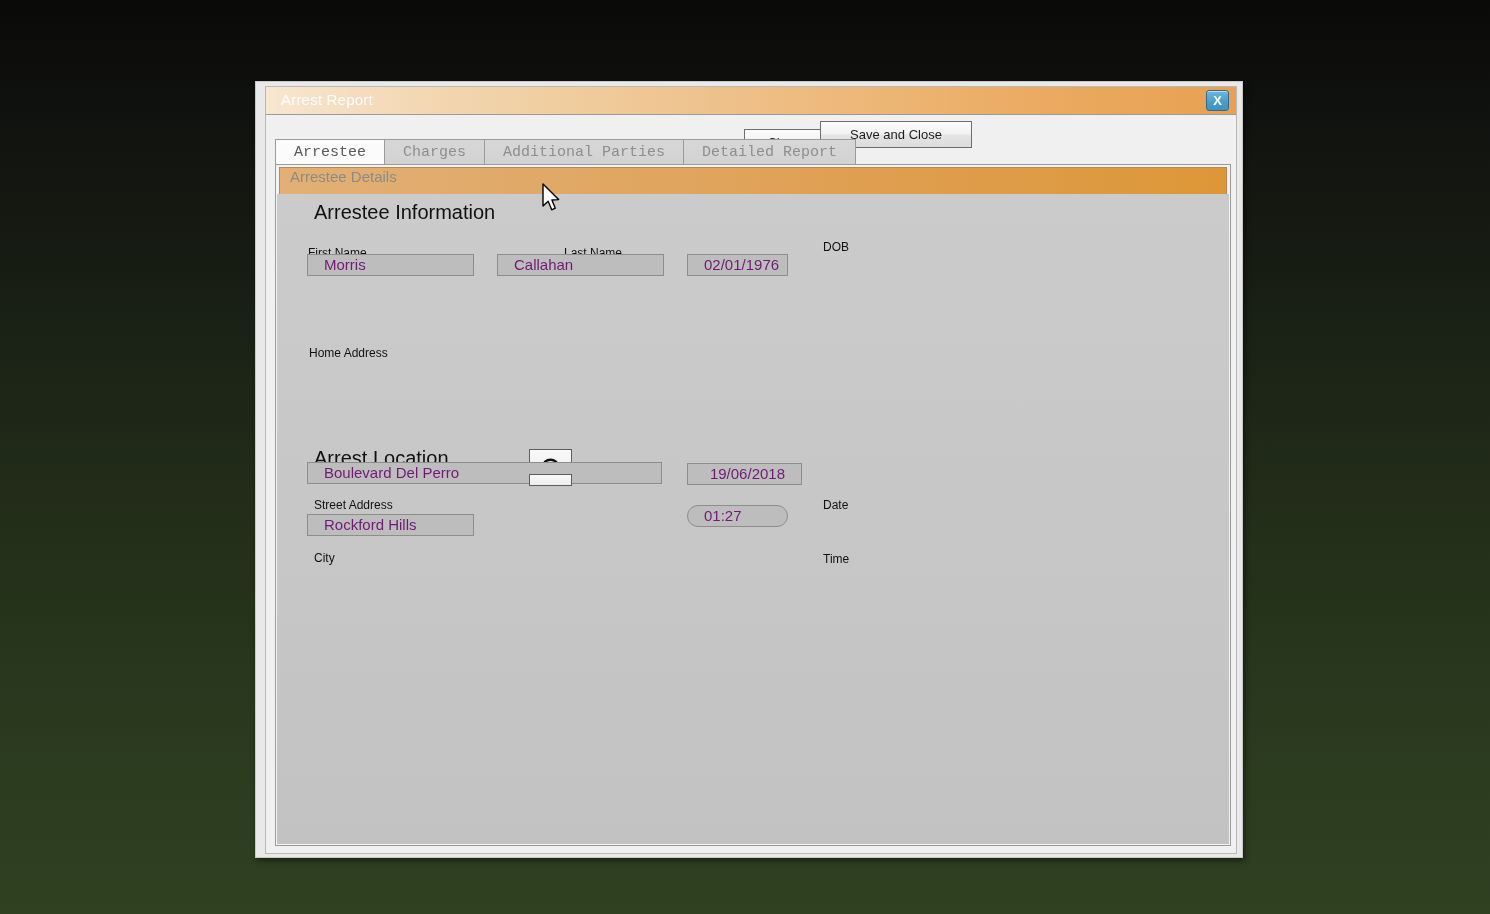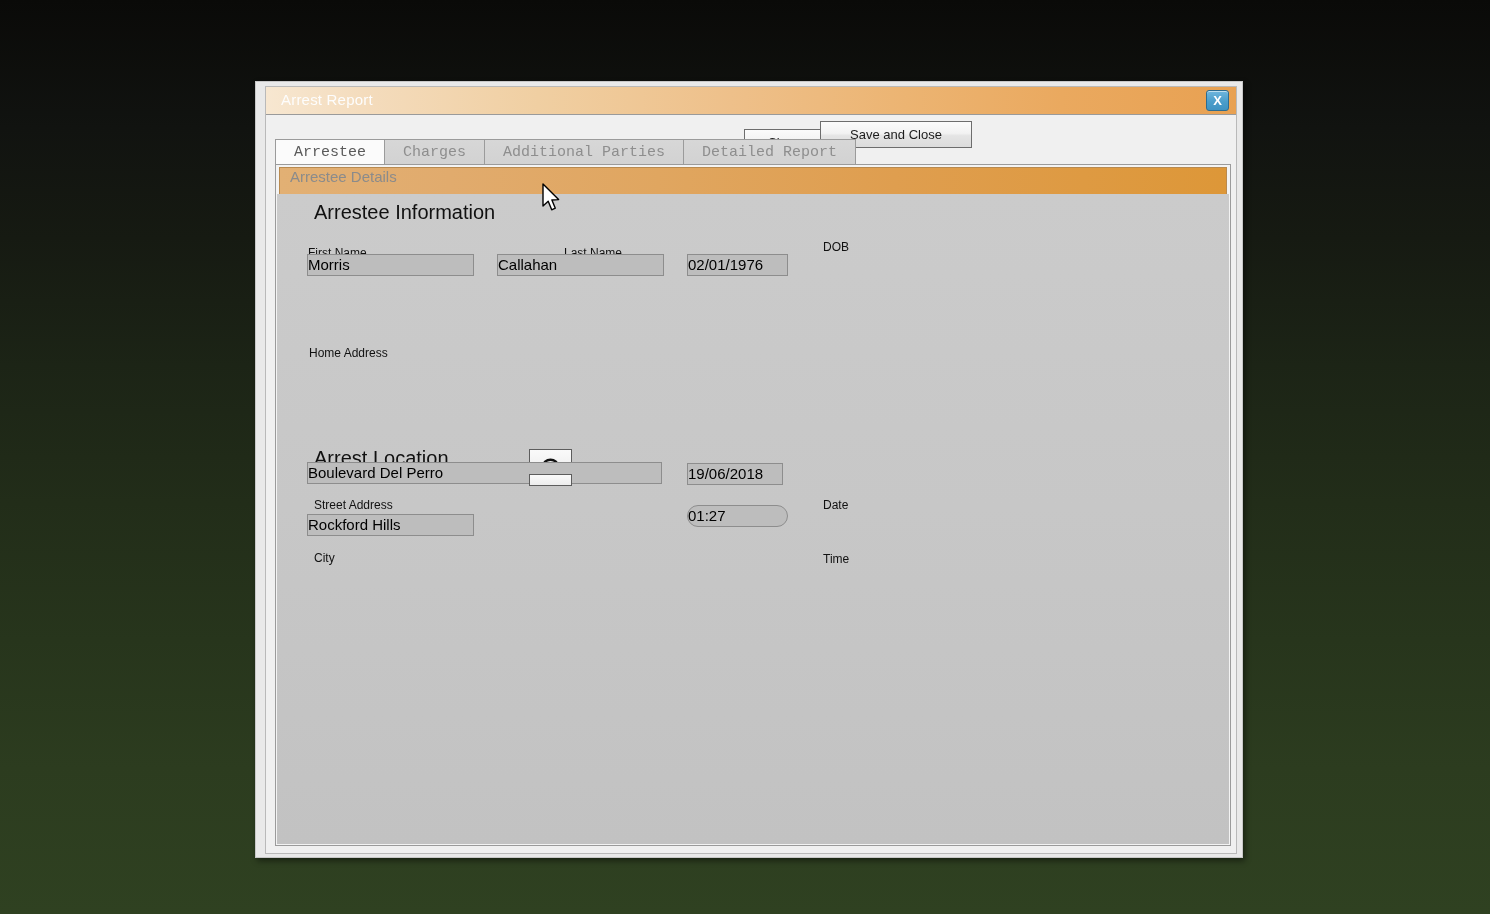--- a/index.html
+++ b/index.html
@@ -202,22 +202,22 @@
     white-space: nowrap;
     font-family: "Liberation Sans", sans-serif;
   }
   .text-input {
     position: absolute;
     height: 22px;
     box-sizing: border-box;
     background: #bdbdbd;
     border: 1px solid #8d8d8d;
     font-size: 15px;
-    color: #000000;
-    padding: 0 0;
+    color: #701a75;
+    padding: 0 16px;
     line-height: 20px;
     font-family: "Liberation Sans", sans-serif;
     white-space: nowrap;
     overflow: hidden;
     cursor: text;
   }
   .picker-btn {
     position: absolute;
     box-sizing: border-box;
     background: linear-gradient(to bottom, #fafafa 0%, #ededed 100%);
@@ -293,21 +293,21 @@
           <div class="text-input" style="left:30px; top:268px; width:355px;">Boulevard Del Perro</div>
 
           <div class="picker-btn" style="left:252px; top:280px; width:43px; height:12px;"></div>
 
           <div class="field-label" style="left:37px; top:304px;">Street Address</div>
 
           <div class="text-input" style="left:30px; top:320px; width:167px;">Rockford Hills</div>
 
           <div class="field-label" style="left:37px; top:357px;">City</div>
 
-          <div class="text-input" style="left:410px; top:269px; width:96px;">19/06/2018</div>
+          <div class="text-input" style="left:410px; top:269px; width:115px;text-align:right;">19/06/2018</div>
           <div class="field-label" style="left:546px; top:304px;">Date</div>
 
           <div class="text-input" style="left:410px; top:311px; width:101px;border-radius:11px;">01:27</div>
           <div class="field-label" style="left:546px; top:358px;">Time</div>
 
         </div>
       </div>
 
     </div>
   </div>

